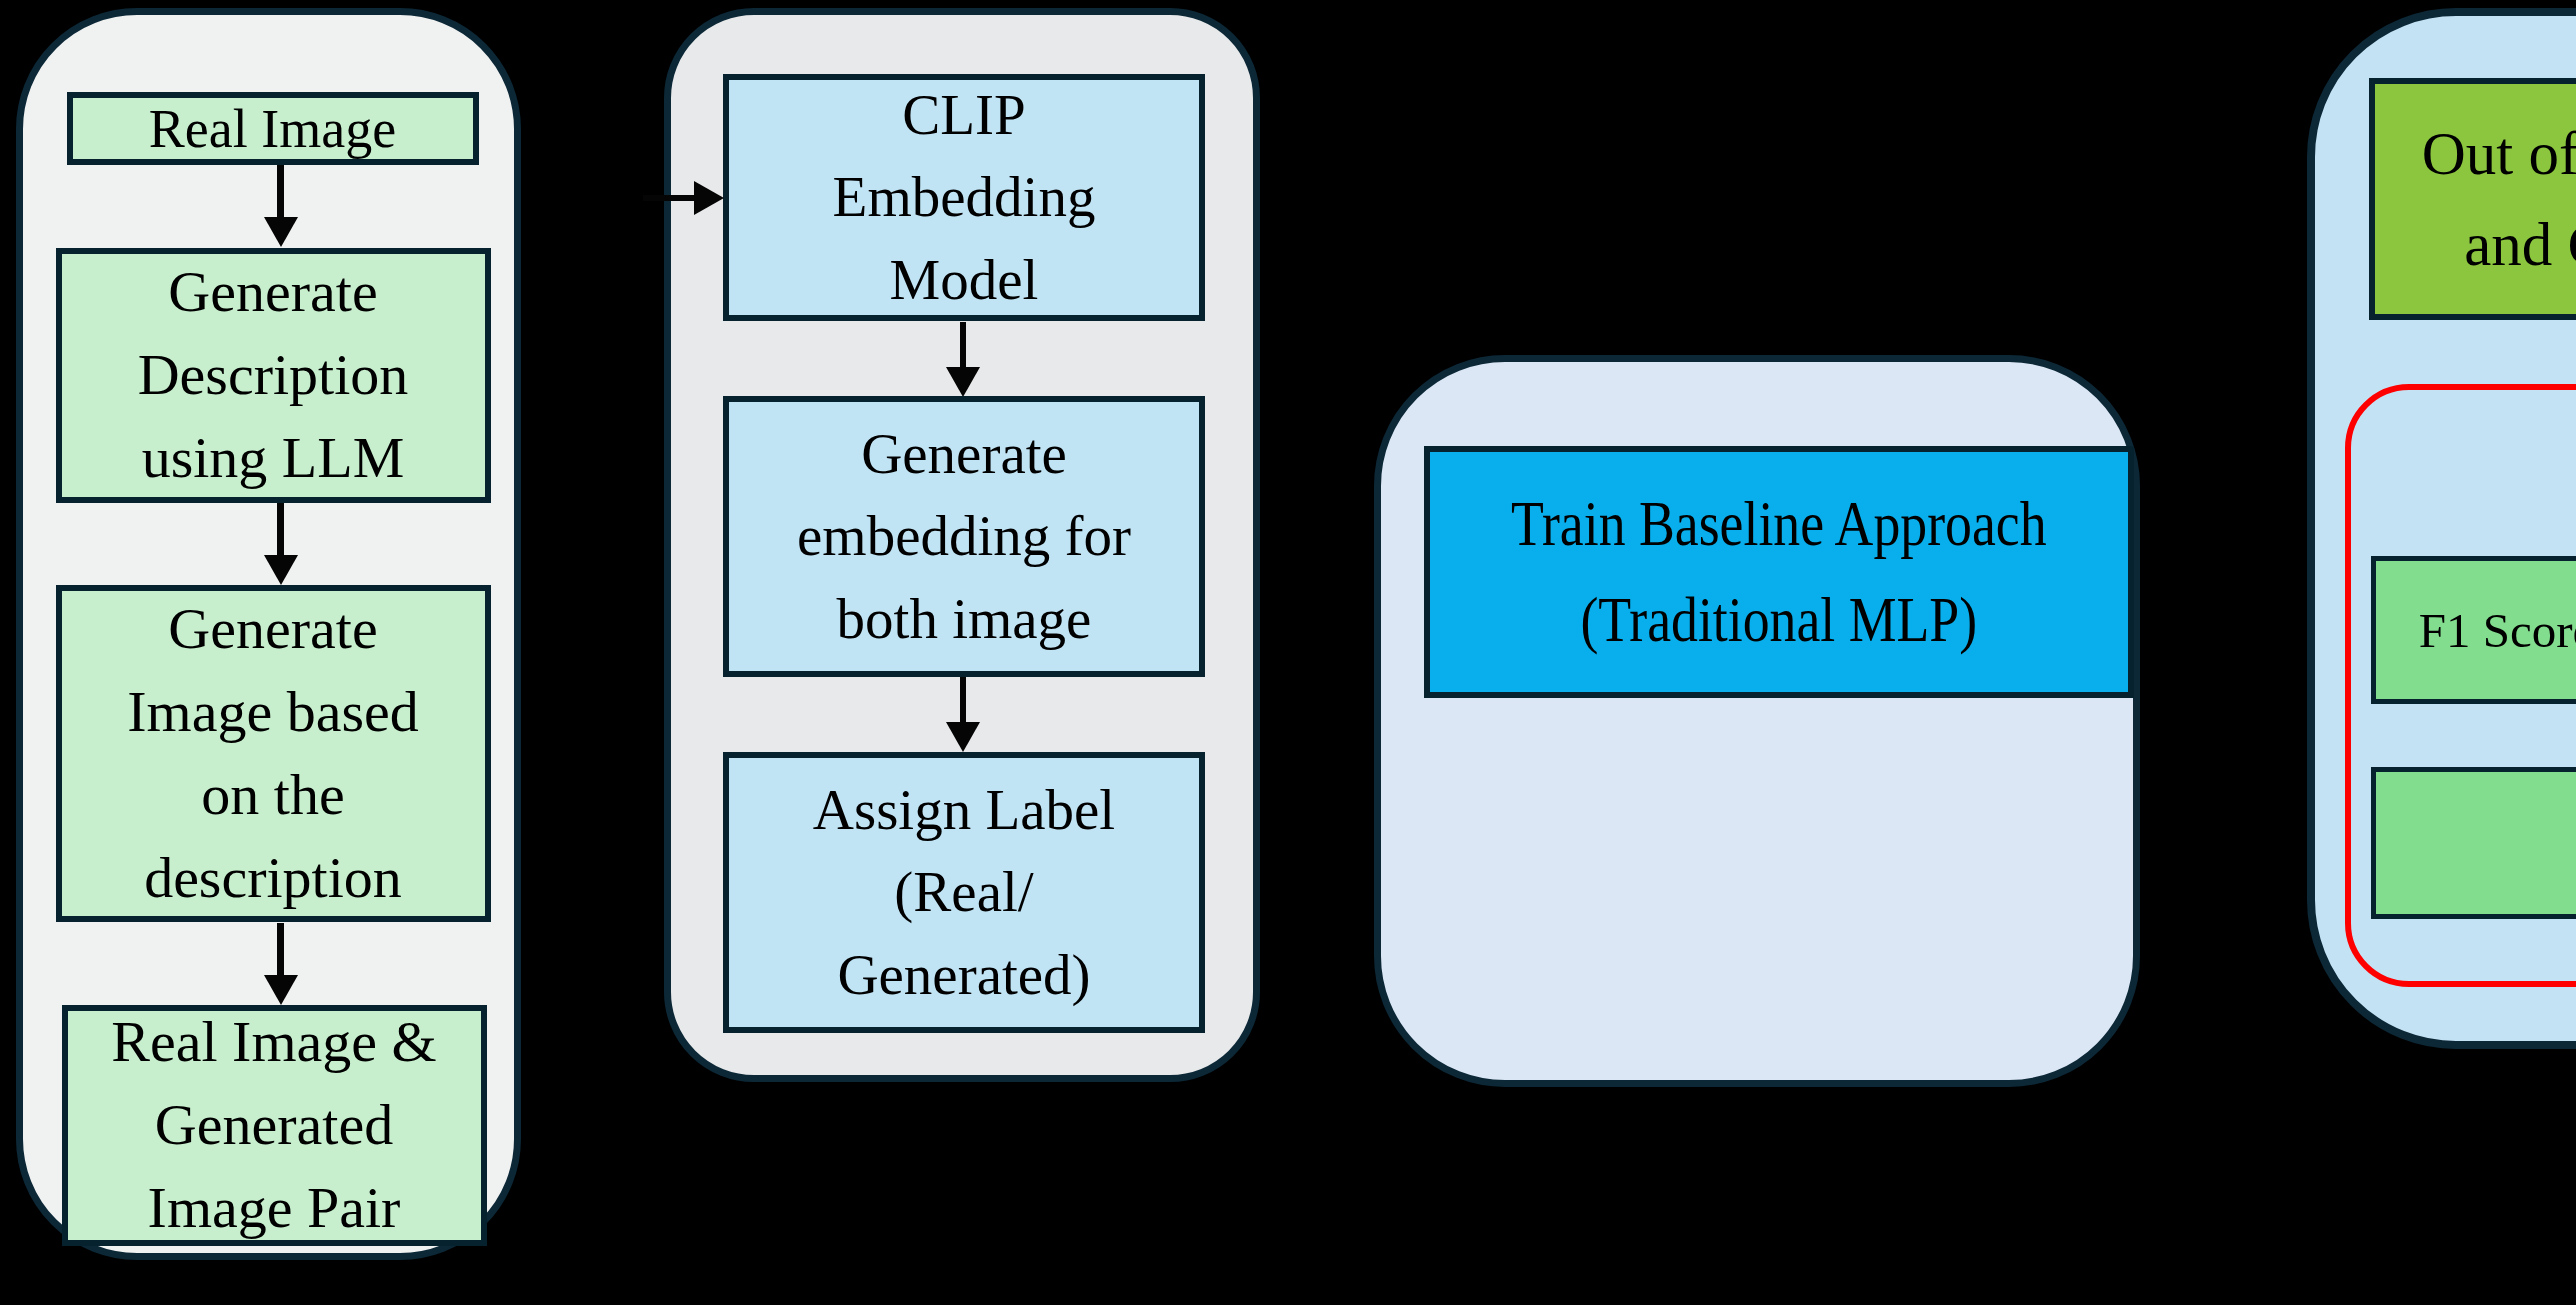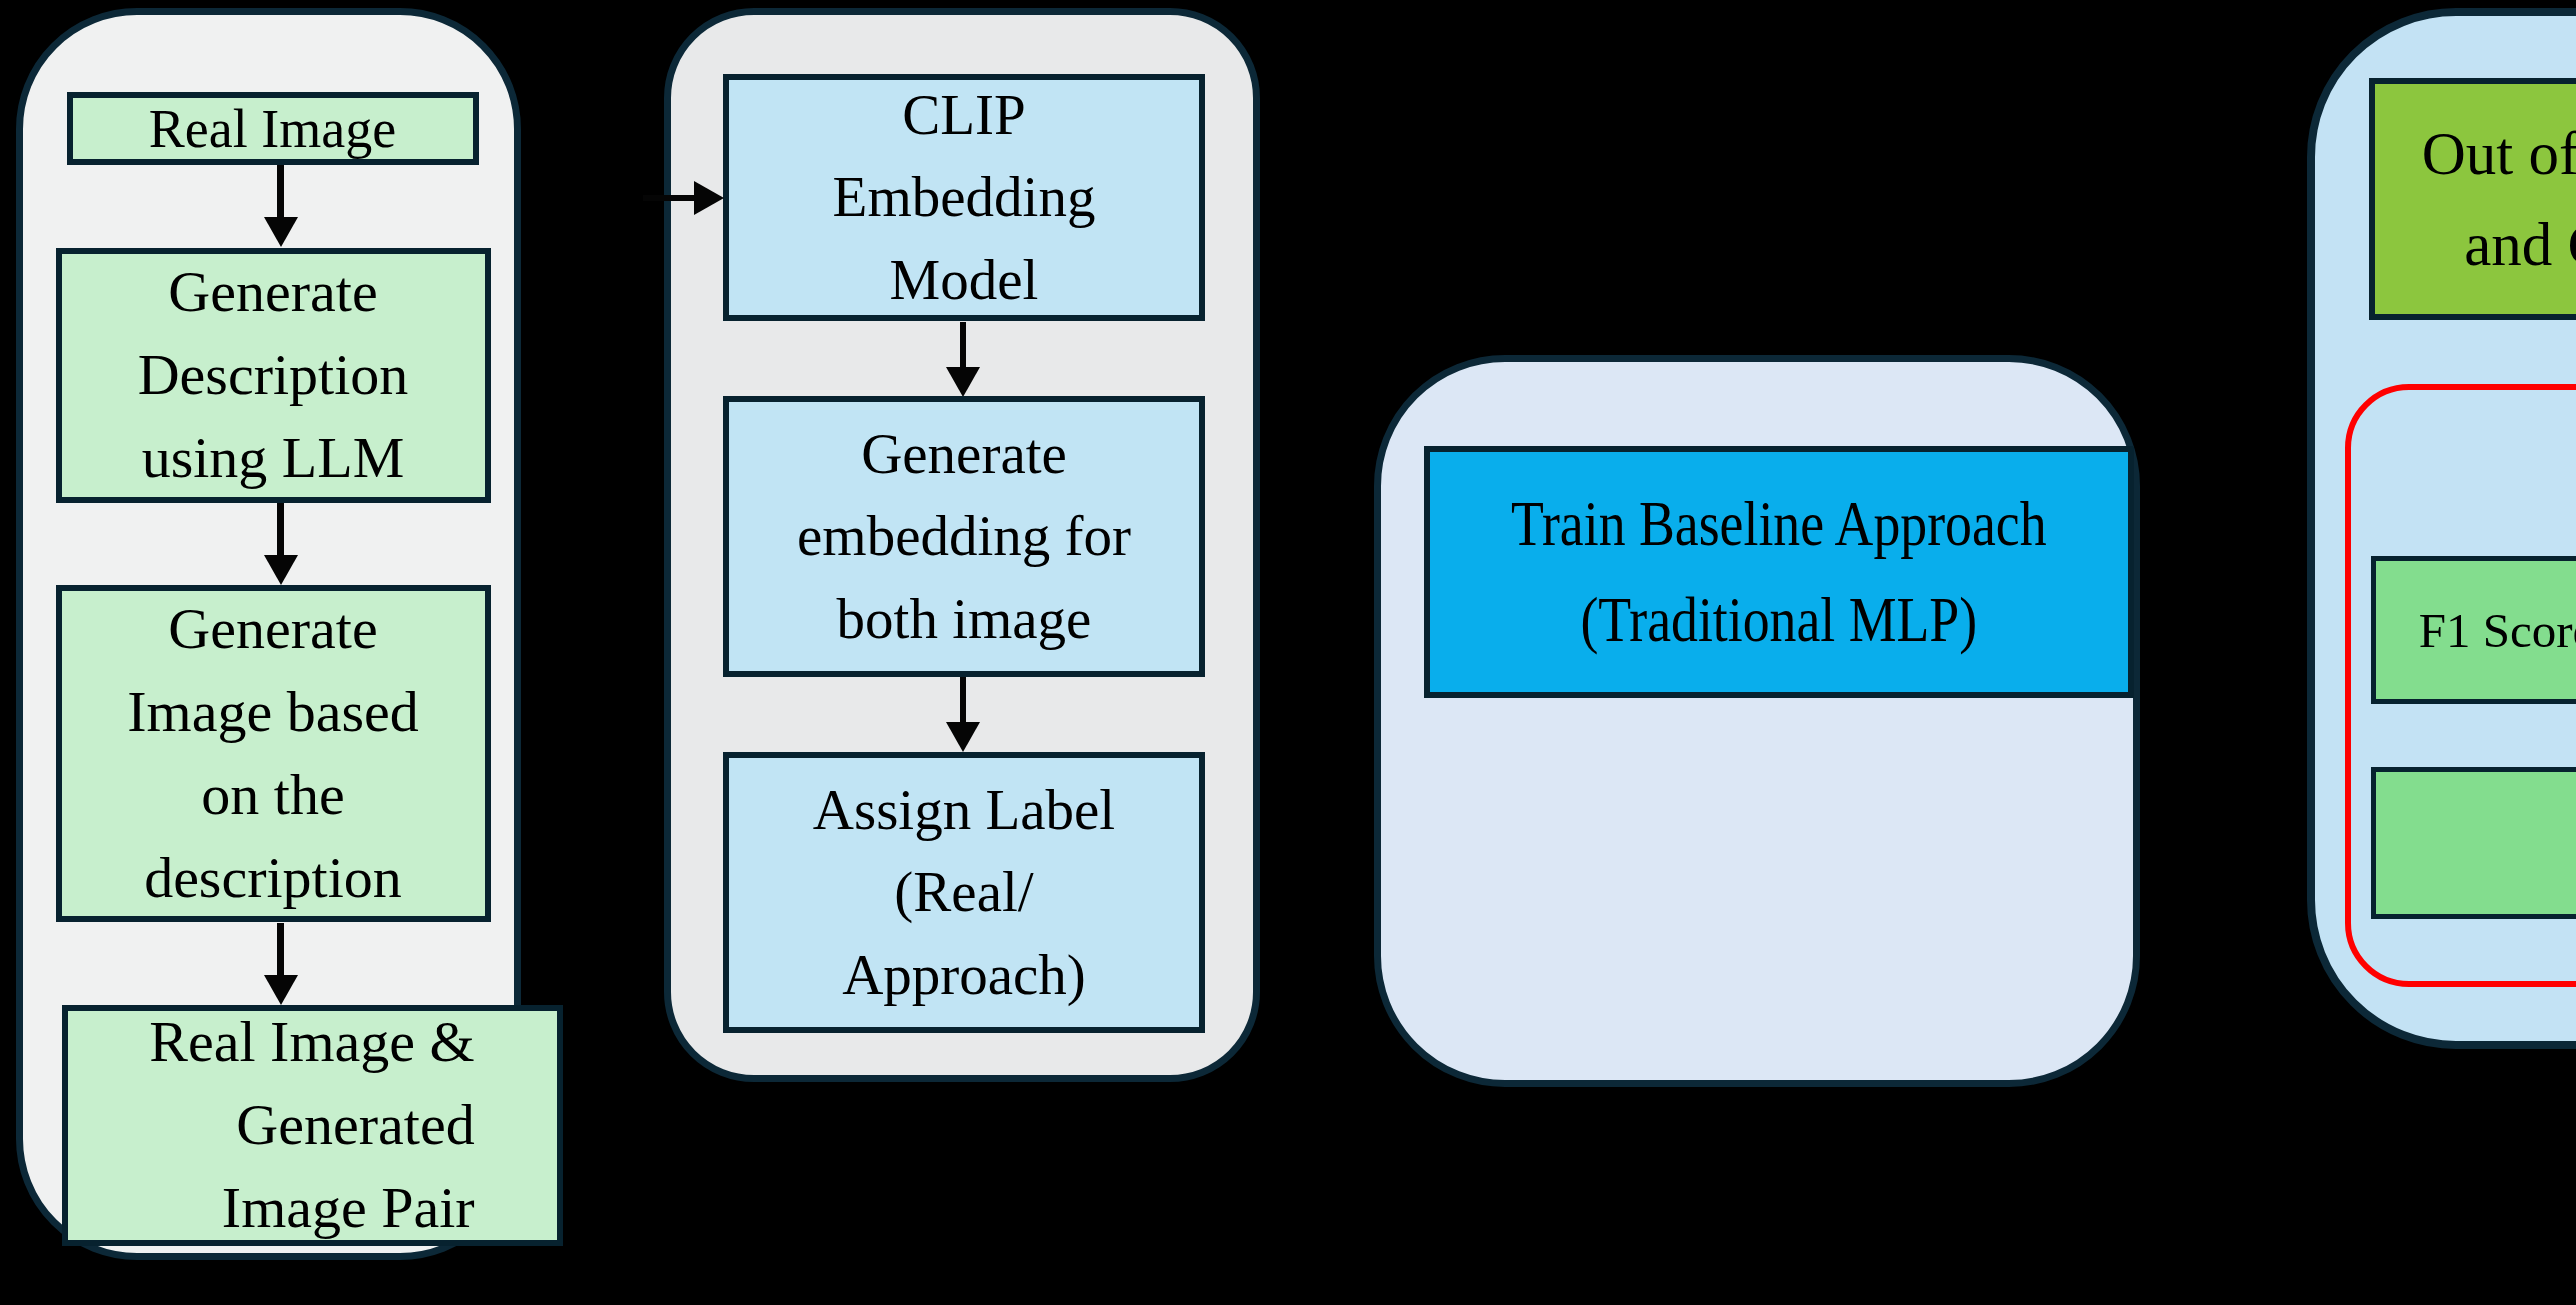--- a/index.html
+++ b/index.html
@@ -53,21 +53,21 @@
   <div class="box" style="left:33px;top:570px;width:435px;height:337px;background:var(--green-light);font-size:58px;line-height:1.43;">
     <span class="box-label">Generate
 Image based
 on the
 description</span>
   </div>
   <div class="arrow arrow-down" style="left:240px;top:908px;height:82px;">
       <div class="stem"></div>
       <div class="head"></div>
     </div>
-  <div class="box" style="left:39px;top:990px;width:501px;height:241px;background:var(--green-light);font-size:58px;line-height:1.43;text-align:right;">
+  <div class="box" style="left:39px;top:990px;width:425px;height:241px;background:var(--green-light);font-size:58px;line-height:1.43;">
     <span class="box-label">Real Image &amp;
 Generated
 Image Pair</span>
   </div>
 </div>
 
 <div class="panel" style="left:664px;top:8.2px;width:596px;height:1074px;border-radius:90px;background:var(--panel-gray2);padding-left:12px;">
   <div class="box" style="left:52px;top:59px;width:482px;height:247px;background:var(--blue-light);font-size:57px;line-height:1.45;">
     <span class="box-label">CLIP
 Embedding
@@ -82,21 +82,21 @@
 embedding for
 both image</span>
   </div>
   <div class="arrow arrow-down" style="left:274px;top:662px;height:75px;">
       <div class="stem"></div>
       <div class="head"></div>
     </div>
   <div class="box" style="left:52px;top:737px;width:482px;height:281px;background:var(--blue-light);font-size:57px;line-height:1.45;">
     <span class="box-label">Assign Label
 (Real/
-Approach)</span>
+Generated)</span>
   </div>
 </div>
 
 <div class="arrow arrow-right" style="left:643px;top:180px;width:81px;">
     <div class="stem"></div>
     <div class="head"></div>
   </div>
 
 <div class="panel" style="left:1374px;top:335px;width:766px;height:732px;border-radius:131px;background:var(--panel-blue-pale);margin-top:20px;">
   <div class="box condensed" style="left:43px;top:84px;width:710px;height:252px;background:var(--blue-vivid);font-size:64px;line-height:1.5;">

